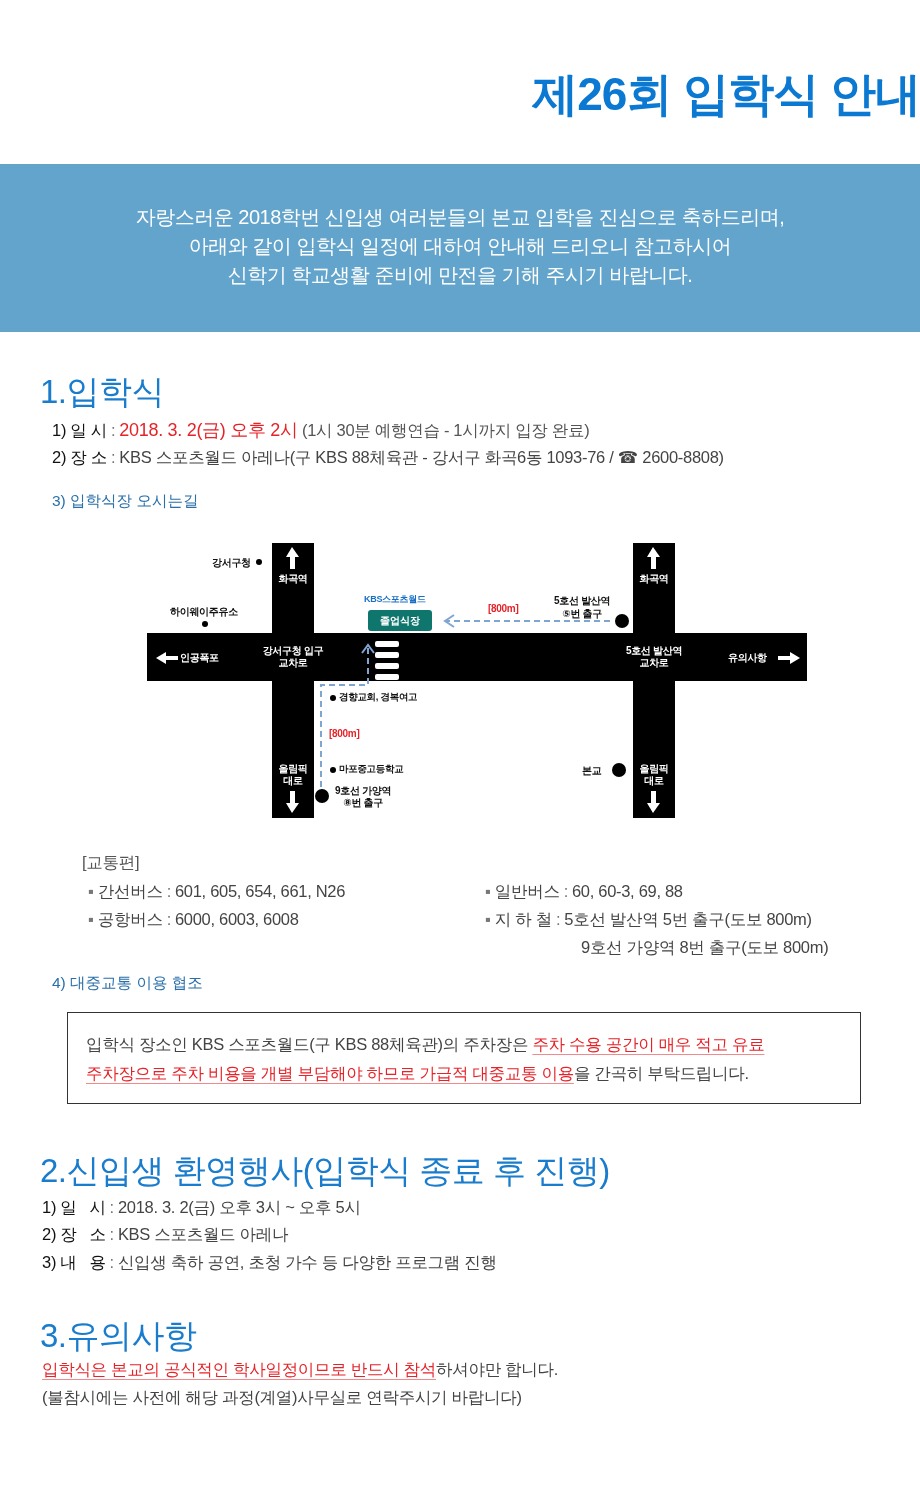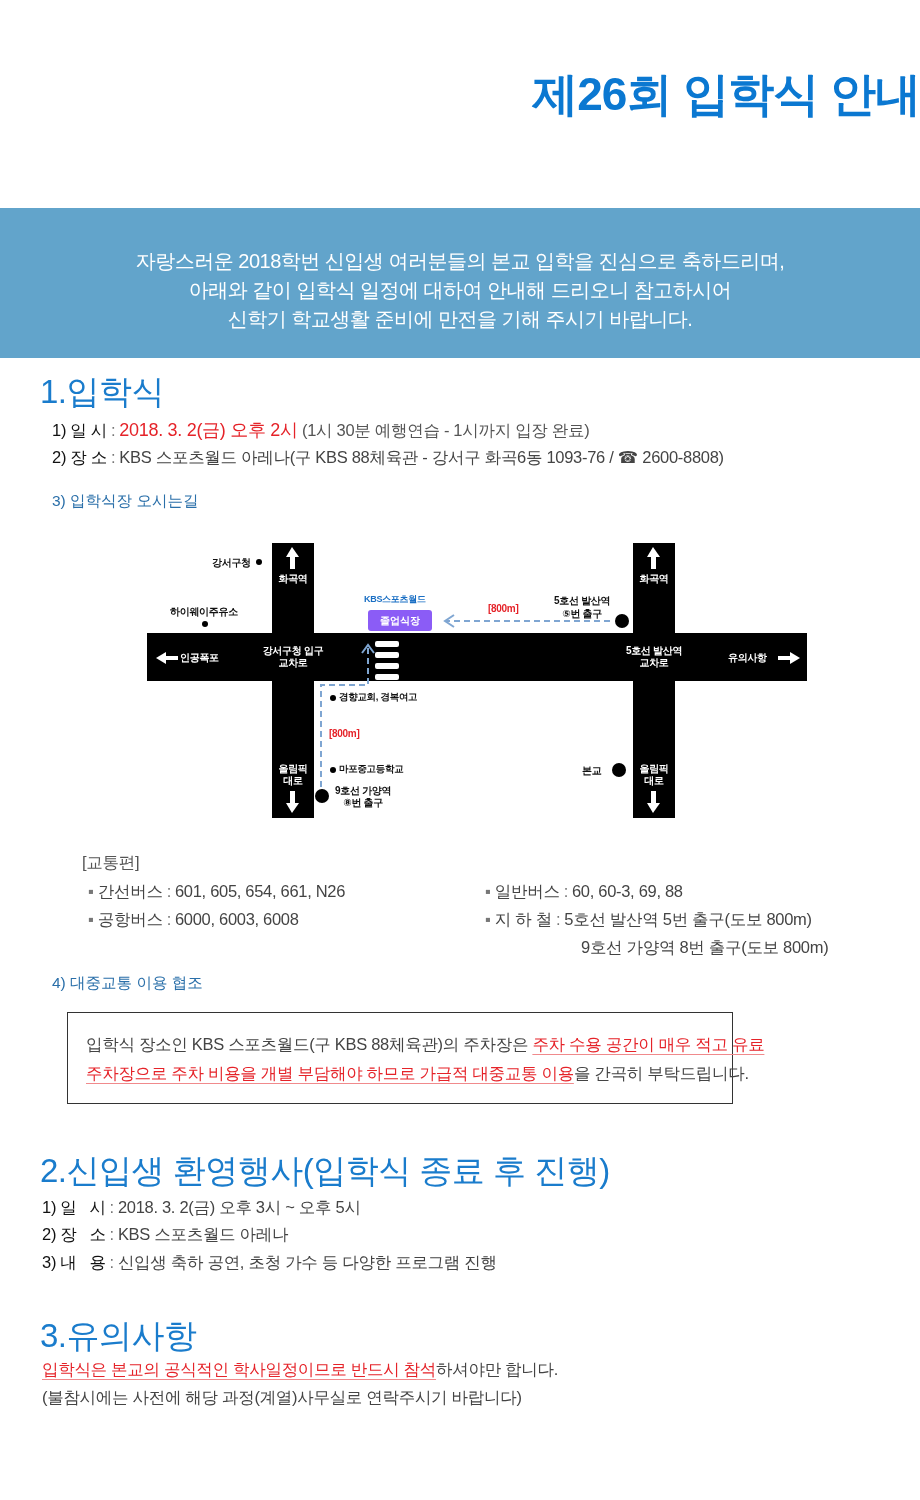--- a/index.html
+++ b/index.html
@@ -1,40 +1,40 @@
 <!DOCTYPE html>
 <html><head>
 <meta charset="utf-8">
 <style>
   * { margin:0; padding:0; box-sizing:border-box; }
   html, body { width:920px; height:1500px; background:#ffffff; }
   body { position:relative; font-family:"Liberation Sans","DejaVu Sans",sans-serif; color:#333; overflow:hidden; }
   .abs { position:absolute; white-space:nowrap; }
 
   .title { left:0; width:920px; top:64px; text-align:right; font-size:46px; font-weight:bold; color:#0b78d1; letter-spacing:-1px; }
-  .banner { left:0; top:164px; width:920px; height:150px; background:#62a4cb;margin-top:44px; }
+  .banner { left:0; top:164px; width:920px; height:168px; background:#62a4cb; }
   .banner .ln { position:absolute; left:0; width:920px; text-align:center; color:#fff; font-size:20px; letter-spacing:-0.5px; }
 
   .sec-h { font-size:33px; color:#1a7ccc; letter-spacing:-0.5px; }
   .sub-h { font-size:15.5px; color:#2a6fa9; }
   .line { font-size:16.5px; color:#444; letter-spacing:-0.3px; }
   .lbl { color:#111; }
   .colon { color:#777; padding:0 4px; }
   .red { color:#e52329; }
   .ul { text-decoration:underline; text-decoration-color:#f08a8c; text-underline-offset:4px; }
   .gray { color:#555; }
 
   .map { left:140px; top:535px; width:680px; height:290px; }
   .road { position:absolute; background:#000; }
   .mt { position:absolute; font-size:10px; font-weight:bold; color:#111; white-space:nowrap; letter-spacing:-0.3px; }
   .mtw { position:absolute; font-size:10px; font-weight:bold; color:#fff; white-space:nowrap; text-align:center; line-height:12px; letter-spacing:-0.3px; }
   .dot { position:absolute; border-radius:50%; background:#000; }
   .stripe { position:absolute; background:#fff; border-radius:2px; width:24px; height:6px; }
 
-  .notice { left:67px; top:1012px; width:666px; height:92px; border:1px solid #333; }
+  .notice { left:67px; top:1012px; width:794px; height:92px; border:1px solid #333; }
   .notice .nl { position:absolute; left:18px; font-size:16.5px; color:#444; white-space:nowrap; letter-spacing:-0.3px; }
 </style>
 </head>
 <body>
 
 <div class="abs title">제26회 입학식 안내</div>
 
 <div class="abs banner">
   <div class="ln" style="top:40px">자랑스러운 2018학번 신입생 여러분들의 본교 입학을 진심으로 축하드리며,</div>
   <div class="ln" style="top:98px">신학기 학교생활 준비에 만전을 기해 주시기 바랍니다.</div>
@@ -108,21 +108,21 @@
   <div class="mtw" style="left:113px;top:110px;width:80px">
     <div>강서구청 입구</div>
     <div>교차로</div>
   </div>
   <div class="mtw" style="left:474px;top:110px;width:80px">
     <div>5호선 발산역</div>
     <div>교차로</div>
   </div>
 
   <div class="mt" style="left:224px;top:58px;color:#1a6fc4;font-size:9px">KBS스포츠월드</div>
-  <div style="position:absolute;left:228px;top:75px;width:64px;height:21px;background:#8b5cf6;border-radius:3px;color:#fff;font-size:10px;font-weight:bold;text-align:center;line-height:21px">졸업식장</div>
+  <div style="position:absolute;left:228px;top:75px;width:64px;height:21px;background:#0f766e;border-radius:3px;color:#fff;font-size:10px;font-weight:bold;text-align:center;line-height:21px">졸업식장</div>
 
   <div class="mt" style="left:72px;top:21px">강서구청</div>
   <div class="dot" style="left:116px;top:24px;width:6px;height:6px"></div>
   <div class="mt" style="left:30px;top:70px">하이웨이주유소</div>
   <div class="dot" style="left:62px;top:86px;width:6px;height:6px"></div>
 
   <div class="dot" style="left:190px;top:160px;width:6px;height:6px"></div>
   <div class="mt" style="left:199px;top:156px;font-size:9.5px">경향교회, 경복여고</div>
   <div class="mt" style="left:189px;top:193px;color:#e52329;font-size:10px">[800m]</div>
   <div class="dot" style="left:190px;top:232px;width:6px;height:6px"></div>

